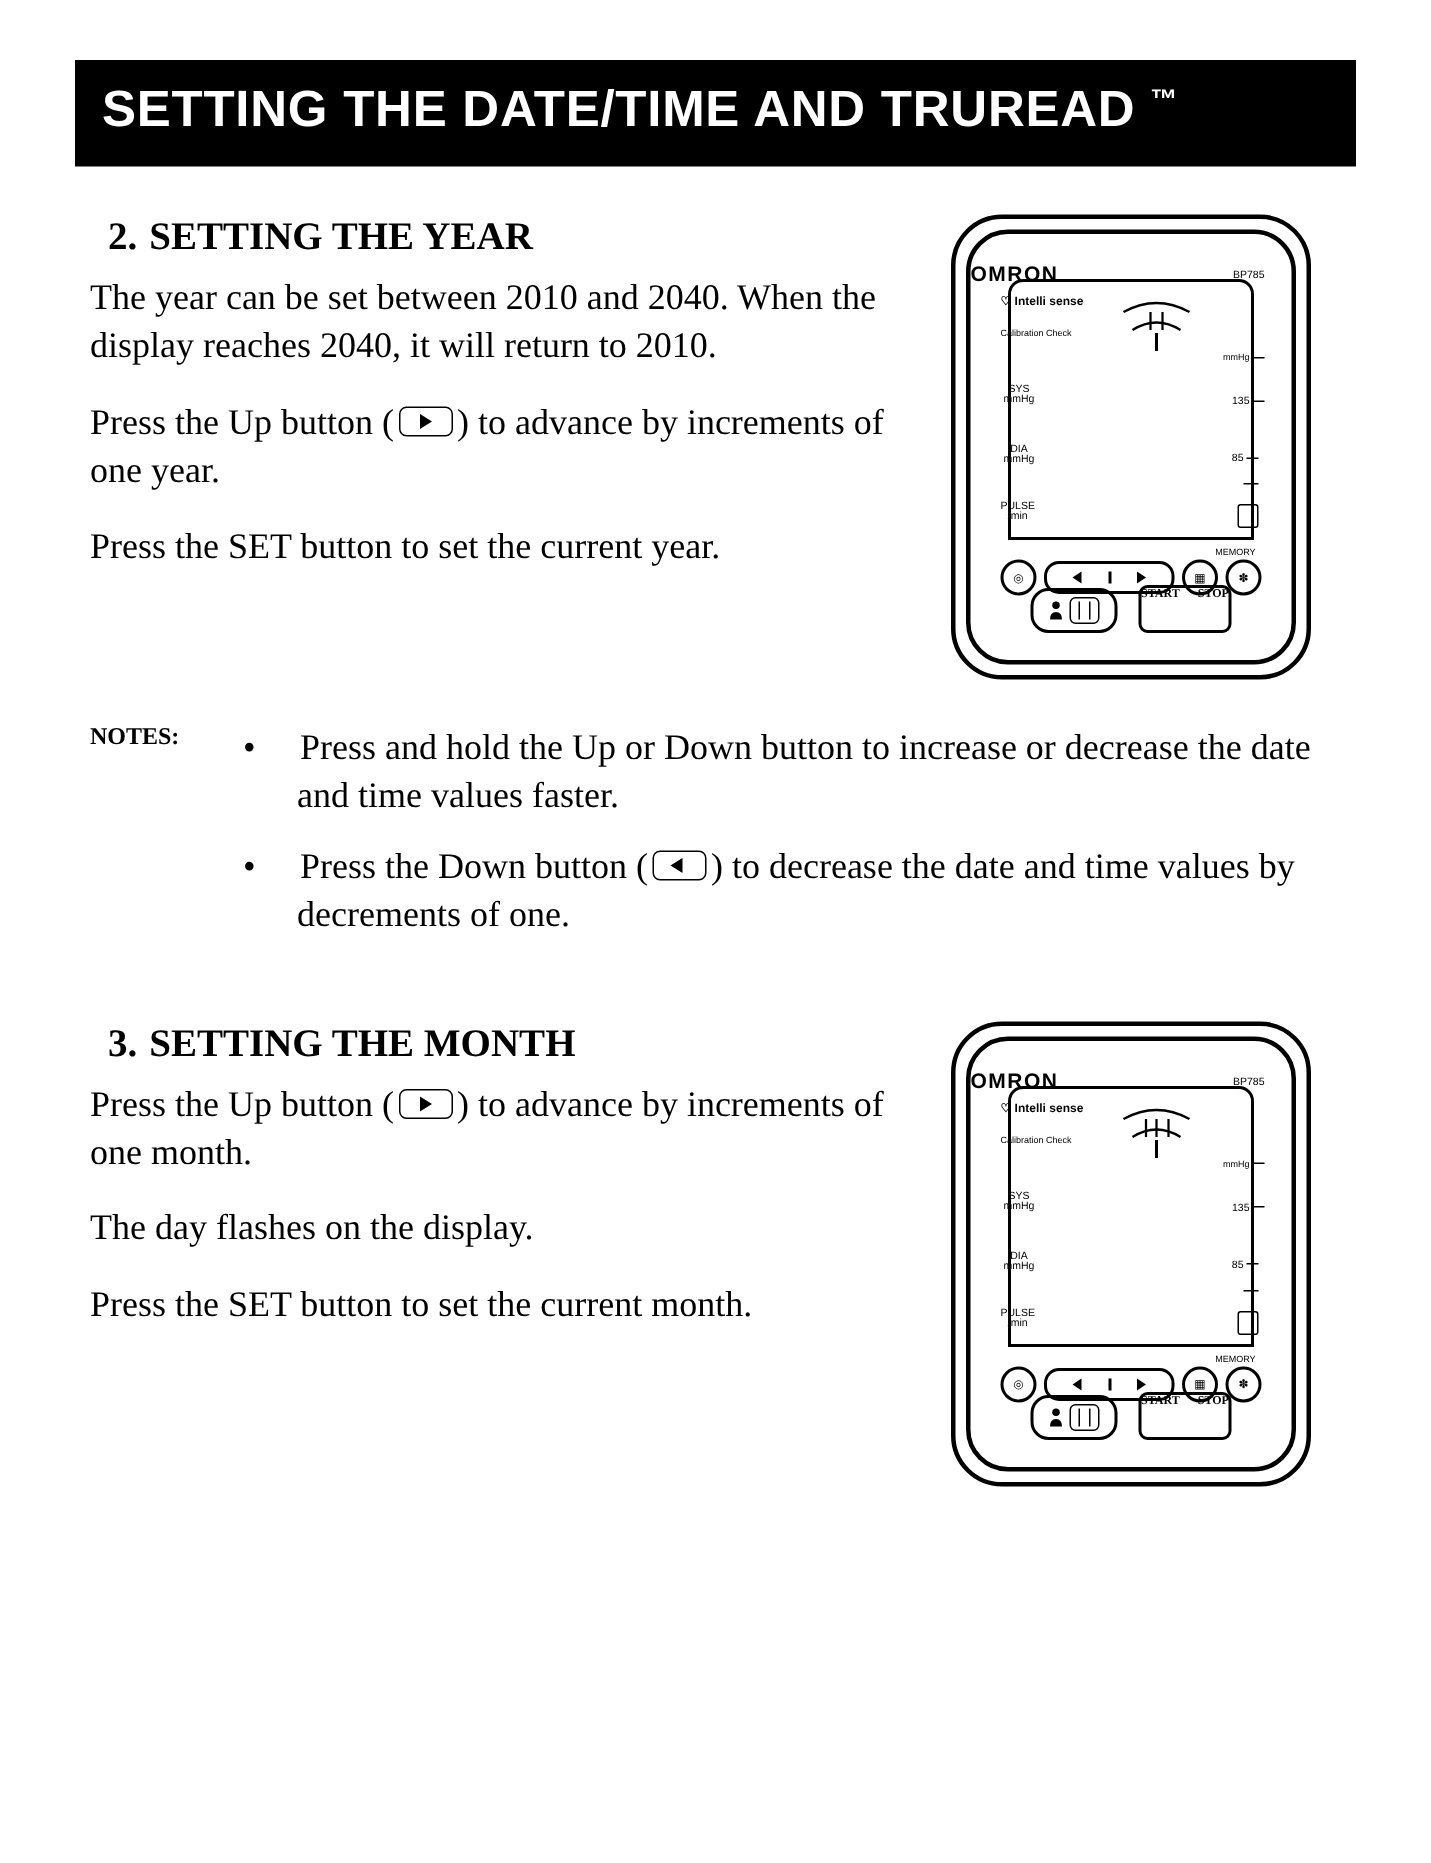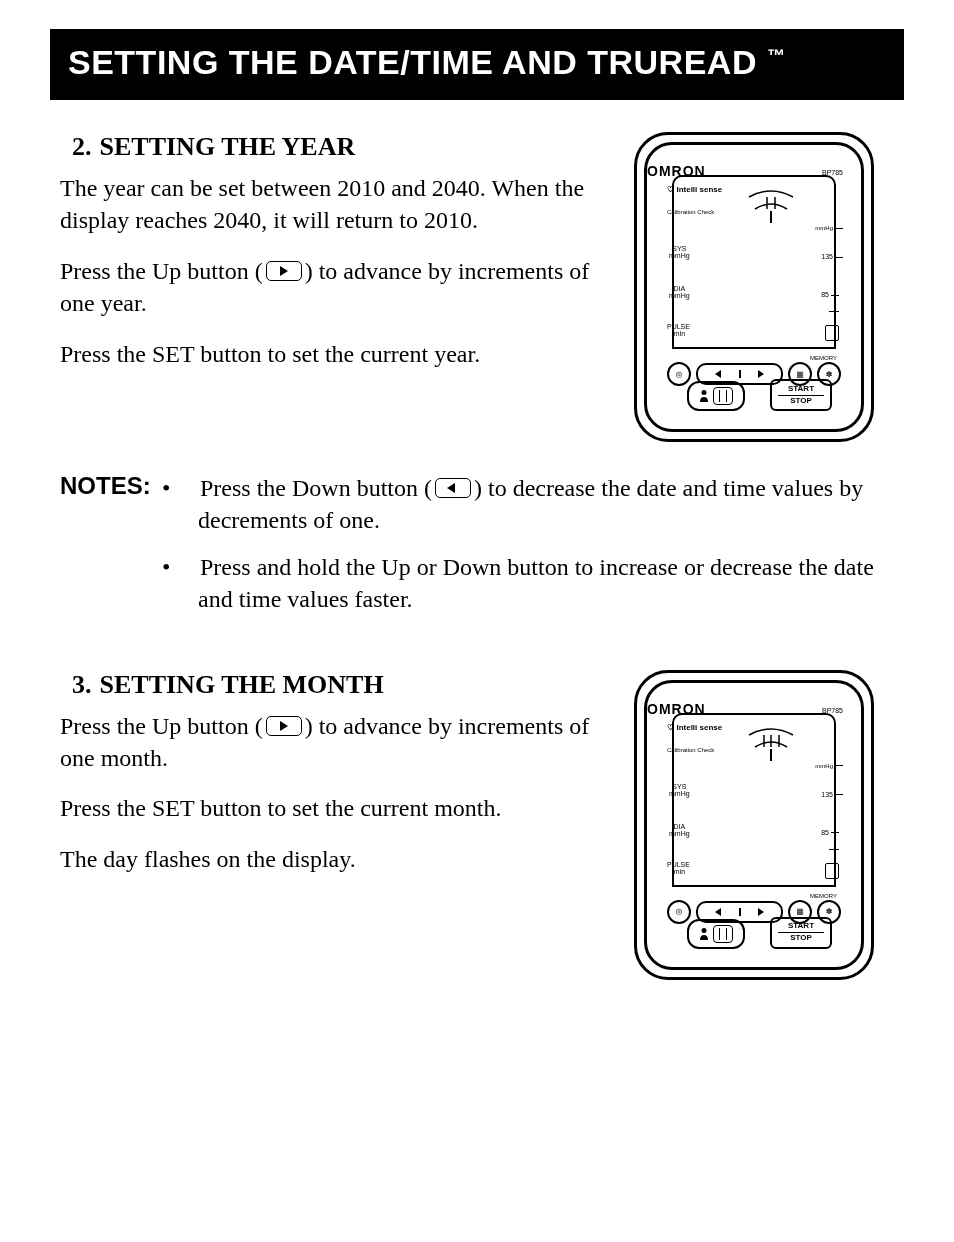--- a/index.html
+++ b/index.html
@@ -1,27 +1,27 @@
 <!DOCTYPE html>
 <html><head>
 <meta charset="utf-8">
 <style>
   html,body{margin:0;padding:0;background:#fff;color:#000;font-family:"Times New Roman",Times,serif}
-  .page{width:954px;height:1242px;position:relative;box-sizing:border-box;padding:29px 60px 50px 60px}
+  .page{width:954px;height:1242px;position:relative;box-sizing:border-box;padding:40px 60px 50px 60px}
   .banner{background:#000;color:#fff;padding:14px 18px 18px 18px;font-family:"Helvetica Neue",Arial,sans-serif;font-weight:800;font-size:34px;letter-spacing:.5px;margin-bottom:32px;margin-left:-10px;margin-right:-10px}
   .tm{font-size:18px;vertical-align:super}
   .row{display:flex;align-items:flex-start;margin-bottom:26px}
   .col-text{flex:1}
   .col-fig{width:260px;margin-left:18px}
   h3{margin:0 0 10px 12px;font-size:26px;font-family:"Times New Roman",serif;font-weight:700}
   h3 .num{margin-right:8px}
   .indent{}
   p{font-size:24px;line-height:1.35;margin:0 0 18px 0}
   .notes{display:flex;margin:30px 0 40px 0}
-  .notes-label{font-family:Liberation Sans, sans-serif;font-weight:900;font-size:24px;width:120px;flex-shrink:0}
+  .notes-label{font-family:Liberation Serif, serif;font-weight:900;font-size:16px;width:120px;flex-shrink:0}
   .bullet{display:inline-block;width:14px}
   .notes-body>div{padding-left:18px;text-indent:-18px;margin-bottom:14px;font-size:24px;line-height:1.35}
   .pagenum{position:absolute;bottom:34px;left:0;right:0;text-align:center;font-size:22px}
   .rbtn{display:inline-block;vertical-align:-2px;border:1.5px solid #000;border-radius:5px;width:34px;height:18px;position:relative;margin:0 3px}
   .rbtn.tri-r::after{content:"";position:absolute;left:13px;top:4px;border-style:solid;border-width:5px 0 5px 8px;border-color:transparent transparent transparent #000}
   .rbtn.tri-l::after{content:"";position:absolute;left:11px;top:4px;border-style:solid;border-width:5px 8px 5px 0;border-color:transparent #000 transparent transparent}
   
   .device{width:240px;height:310px;position:relative}
   .dev-outer{position:absolute;inset:0;border:3px solid #000;border-radius:34px;background:#fff}
   .dev-inner{position:absolute;inset:10px;border:3px solid #000;border-radius:28px}
@@ -49,21 +49,21 @@
   .pill>div{flex:1;display:flex;align-items:center;justify-content:center}
   .pill>div:first-child{border-right:2px solid #000}
   .tri-s{width:0;height:0;border-style:solid}
   .tri-s.l{border-width:4px 6px 4px 0;border-color:transparent #000 transparent transparent}
   .tri-s.r{border-width:4px 0 4px 6px;border-color:transparent transparent transparent #000}
   .user{position:absolute;bottom:18px;left:40px;border:2px solid #000;border-radius:12px;width:54px;height:26px;display:flex;align-items:center;justify-content:center;gap:4px}
   .user-icon{width:10px;height:14px}
   .u-slider{width:18px;height:16px;border:1.5px solid #000;border-radius:4px;position:relative}
   .u-slider::before,.u-slider::after{content:"";position:absolute;top:2px;bottom:2px;width:1px;background:#000}
   .u-slider::before{left:5px}.u-slider::after{right:5px}
-  .startstop{position:absolute;bottom:18px;right:29px;border:2px solid #000;border-radius:6px;width:58px;height:28px;font-size:8px;font-family:Liberation Sans, sans-serif;font-weight:700;text-align:center;line-height:1.1;display:flex;flex-direction:column;justify-content:center}
+  .startstop{position:absolute;bottom:18px;right:40px;border:2px solid #000;border-radius:6px;width:58px;height:28px;font-size:8px;font-family:Liberation Serif, serif;font-weight:700;text-align:center;line-height:1.1;display:flex;flex-direction:row;justify-content:center}
   .startstop hr{margin:1px 6px;border:none;border-top:1.5px solid #000}
 </style>
 </head>
 <body>
 
 <div class="page">
   <div class="banner">
     <span>SETTING THE DATE/TIME AND TRUREAD</span>
     <span class="tm">™</span>
   </div>
@@ -144,36 +144,36 @@
             </div>
         </div>
       </div>
     </div>
   </div>
 
 
   <div class="notes">
     <div class="notes-label">NOTES:</div>
     <div class="notes-body">
+      <div><span class="bullet">•</span> <span>Press and hold the Up or Down button to increase or decrease the date and time values faster.</span></div>
       <div><span class="bullet">•</span> <span>Press the Down button (</span><span class="rbtn tri-l"></span><span>) to decrease the date and time values by decrements of one.</span></div>
-      <div><span class="bullet">•</span> <span>Press and hold the Up or Down button to increase or decrease the date and time values faster.</span></div>
     </div>
   </div>
 
   <div class="row">
     <div class="col-text">
       <h3>
         <span class="num">3.</span><span>SETTING THE MONTH</span>
       </h3>
       <div class="indent">
         <p>
           <span>Press the Up button (</span><span class="rbtn tri-r"></span><span>) to advance by increments of one month.</span>
         </p>
+        <p>The day flashes on the display.</p>
         <p>Press the SET button to set the current month.</p>
-        <p>The day flashes on the display.</p>
       </div>
     </div>
     <div class="col-fig">
       <div class="device">
         <div class="dev-outer"></div>
         <div class="dev-inner">
           <div class="brand">OMRON</div>
           <div class="model">BP785</div>
           <div class="dev-screen"></div>
           <div class="intelli">♡ <span>Intelli sense</span></div>

